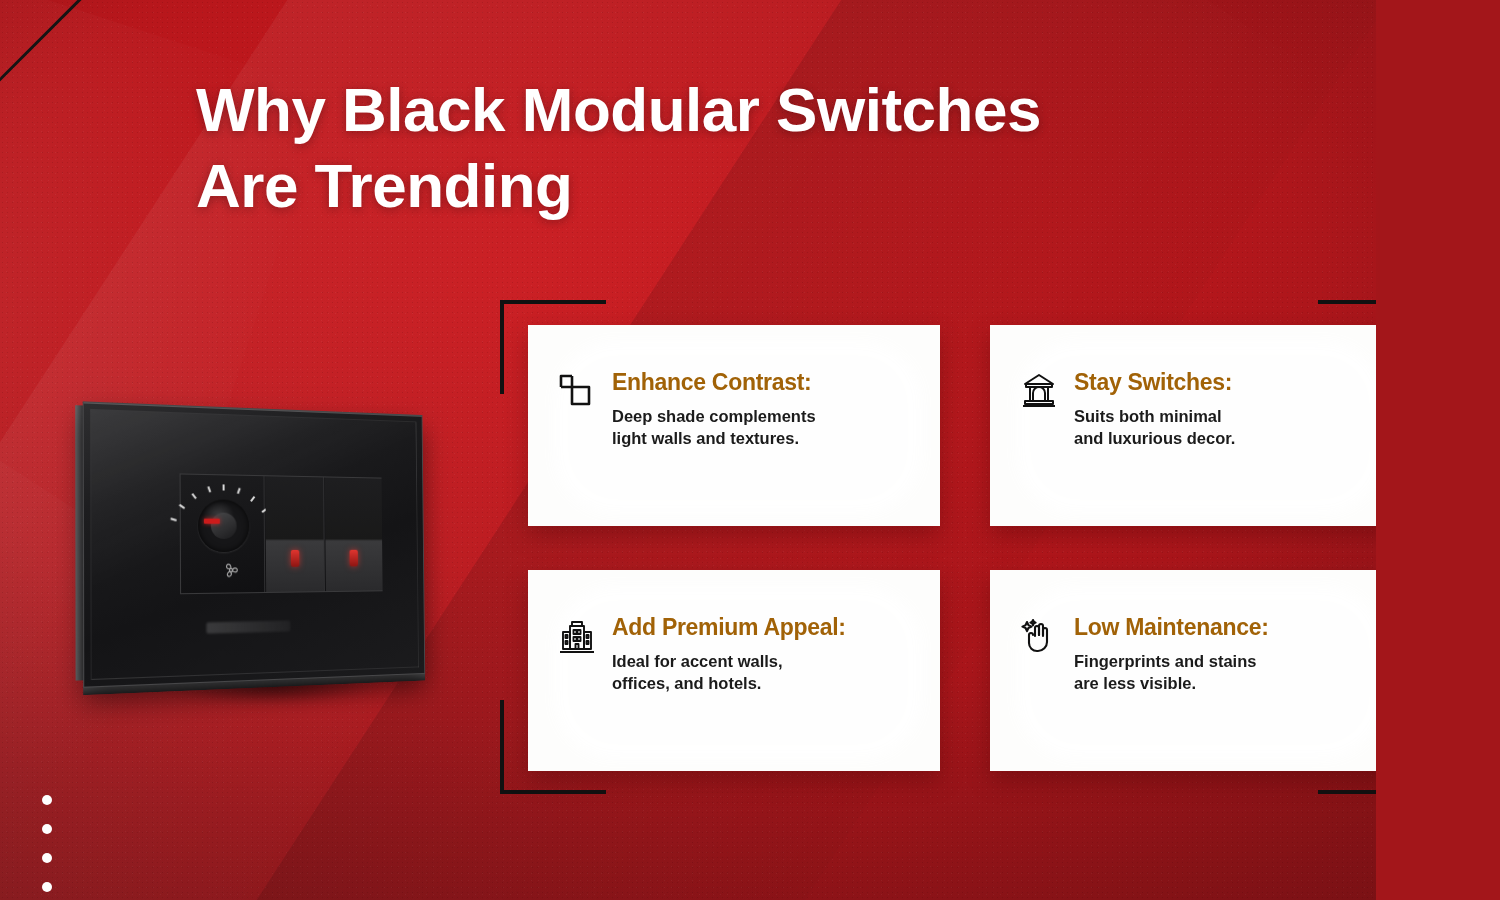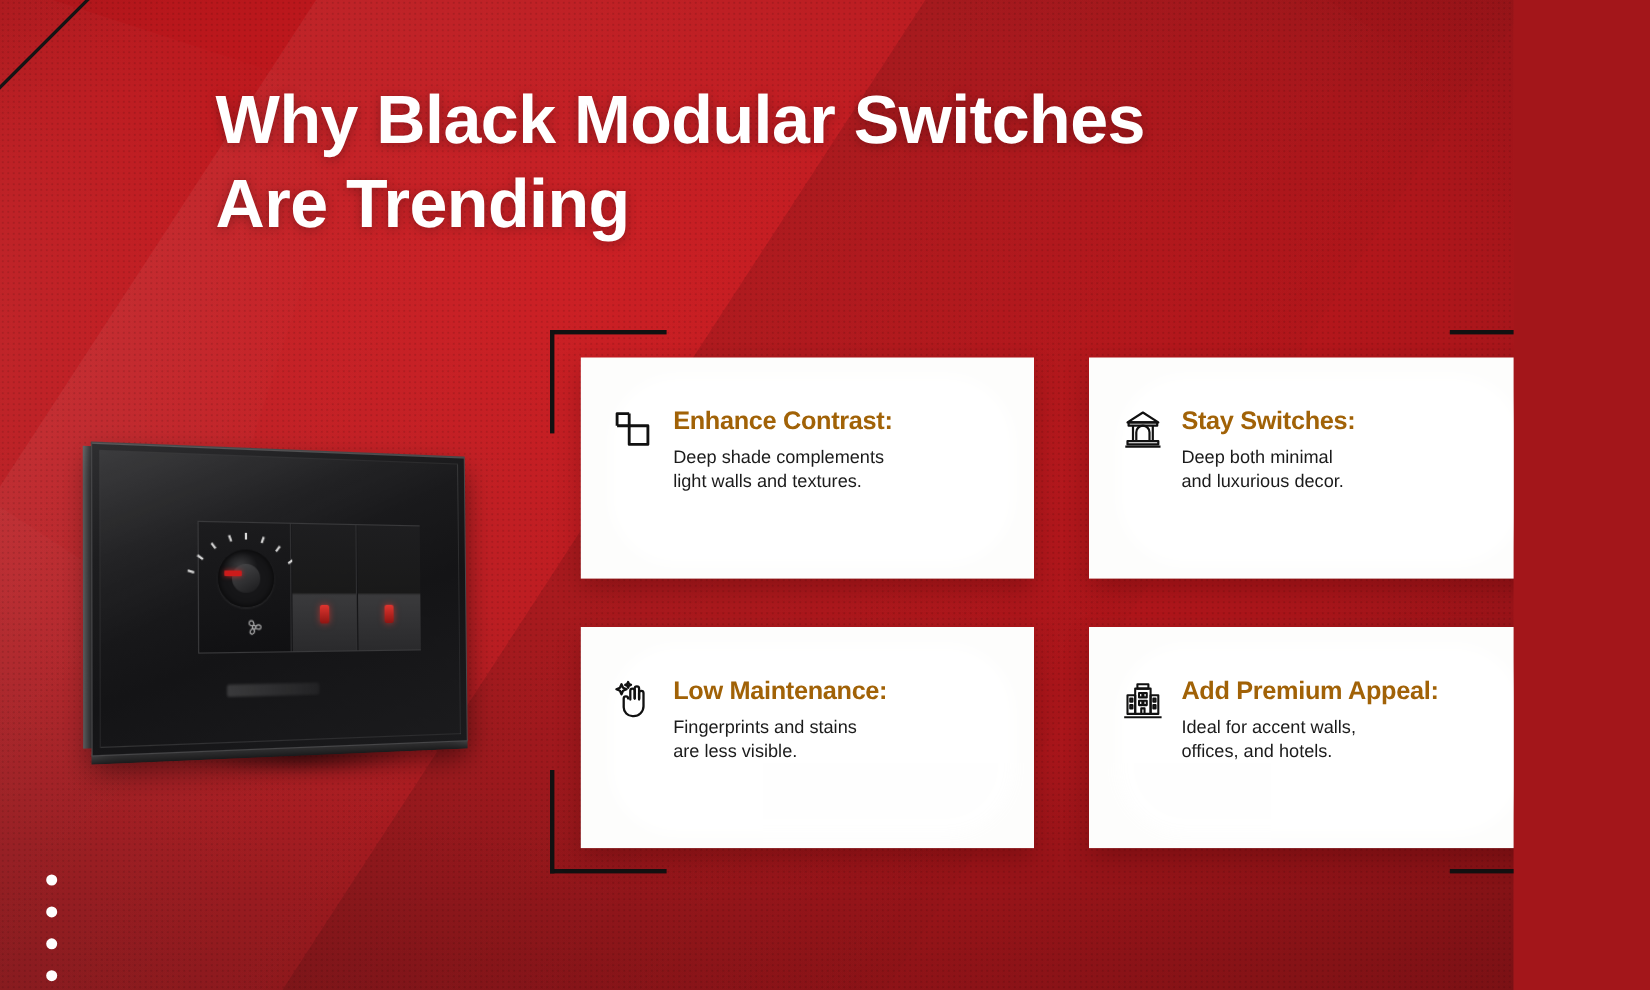--- a/index.html
+++ b/index.html
@@ -223,21 +223,21 @@
   }
   .card-icon svg { display:block; width:42px; height:42px; }
   .card-body { position:relative; z-index:2; padding-top:1px; }
   .card-title {
     font-size:23px; font-weight:bold; color:#a16207;
     letter-spacing:-0.3px; line-height:1.12; margin-bottom:9px;
     white-space:nowrap;
   }
   .card-desc {
     font-size:16.5px; color:#1b1b1b; line-height:1.34;
-    white-space:pre-line; font-weight:400;
+    white-space:pre-line; font-weight:700;
   }
 </style>
 </head>
 <body>
 
 <div id="stage">
 
   <div class="band band-a"></div>
   <div class="band band-b"></div>
   <div class="band band-c"></div>
@@ -353,39 +353,22 @@
           <path d="M21 4 7 13h28L21 4z"></path>
           <path d="M8 13h26v3H8z"></path>
           <path d="M12 16v14M30 16v14"></path>
           <path d="M15 30V22a6 6 0 0 1 12 0v8"></path>
           <path d="M7 30h28v3H7z"></path>
           <path d="M5 35h32"></path>
         </svg>
       </span>
       <div class="card-body">
         <div class="card-title">Stay Switches:</div>
-        <div class="card-desc">Deep both minimal
+        <div class="card-desc">Suits both minimal
 and luxurious decor.</div>
-      </div>
-    </div>
-
-    <div class="card">
-      <span class="card-icon">
-        <svg viewBox="0 0 42 42" fill="none" stroke="#111111" stroke-width="2.1" stroke-linejoin="round" stroke-linecap="round">
-          <path d="M17 20v-8a2 2 0 0 1 4 0v7"></path>
-          <path d="M21 19v-9a2 2 0 0 1 4 0v9"></path>
-          <path d="M25 20v-6a2 2 0 0 1 4 0v12a9 9 0 0 1-9 9h-1a8 8 0 0 1-8-8v-8a2 2 0 0 1 4 0"></path>
-          <path d="M9 6l1.4 3.2L13.6 10.6 10.4 12 9 15.2 7.6 12 4.4 10.6 7.6 9.2z"></path>
-          <path d="M15 4l.8 1.8 1.8.8-1.8.8L15 9.2l-.8-1.8-1.8-.8 1.8-.8z"></path>
-        </svg>
-      </span>
-      <div class="card-body">
-        <div class="card-title">Low Maintenance:</div>
-        <div class="card-desc">Fingerprints and stains
-are less visible.</div>
       </div>
     </div>
 
     <div class="card">
       <span class="card-icon">
         <svg viewBox="0 0 42 42" fill="none" stroke="#111111" stroke-width="1.9" stroke-linejoin="round">
           <path d="M14 10h14v23H14z"></path>
           <path d="M16 6h10v4H16z"></path>
           <path d="M7 16h7v17H7zM28 16h7v17h-7z"></path>
           <path d="M17.5 14h3v4h-3zM21.5 14h3v4h-3z"></path>
@@ -396,14 +379,31 @@
           <path d="M4 36h34"></path>
         </svg>
       </span>
       <div class="card-body">
         <div class="card-title">Add Premium Appeal:</div>
         <div class="card-desc">Ideal for accent walls,
 offices, and hotels.</div>
       </div>
     </div>
 
+    <div class="card">
+      <span class="card-icon">
+        <svg viewBox="0 0 42 42" fill="none" stroke="#111111" stroke-width="2.1" stroke-linejoin="round" stroke-linecap="round">
+          <path d="M17 20v-8a2 2 0 0 1 4 0v7"></path>
+          <path d="M21 19v-9a2 2 0 0 1 4 0v9"></path>
+          <path d="M25 20v-6a2 2 0 0 1 4 0v12a9 9 0 0 1-9 9h-1a8 8 0 0 1-8-8v-8a2 2 0 0 1 4 0"></path>
+          <path d="M9 6l1.4 3.2L13.6 10.6 10.4 12 9 15.2 7.6 12 4.4 10.6 7.6 9.2z"></path>
+          <path d="M15 4l.8 1.8 1.8.8-1.8.8L15 9.2l-.8-1.8-1.8-.8 1.8-.8z"></path>
+        </svg>
+      </span>
+      <div class="card-body">
+        <div class="card-title">Low Maintenance:</div>
+        <div class="card-desc">Fingerprints and stains
+are less visible.</div>
+      </div>
+    </div>
+
   </div>
 </div>
 
 </body></html>

